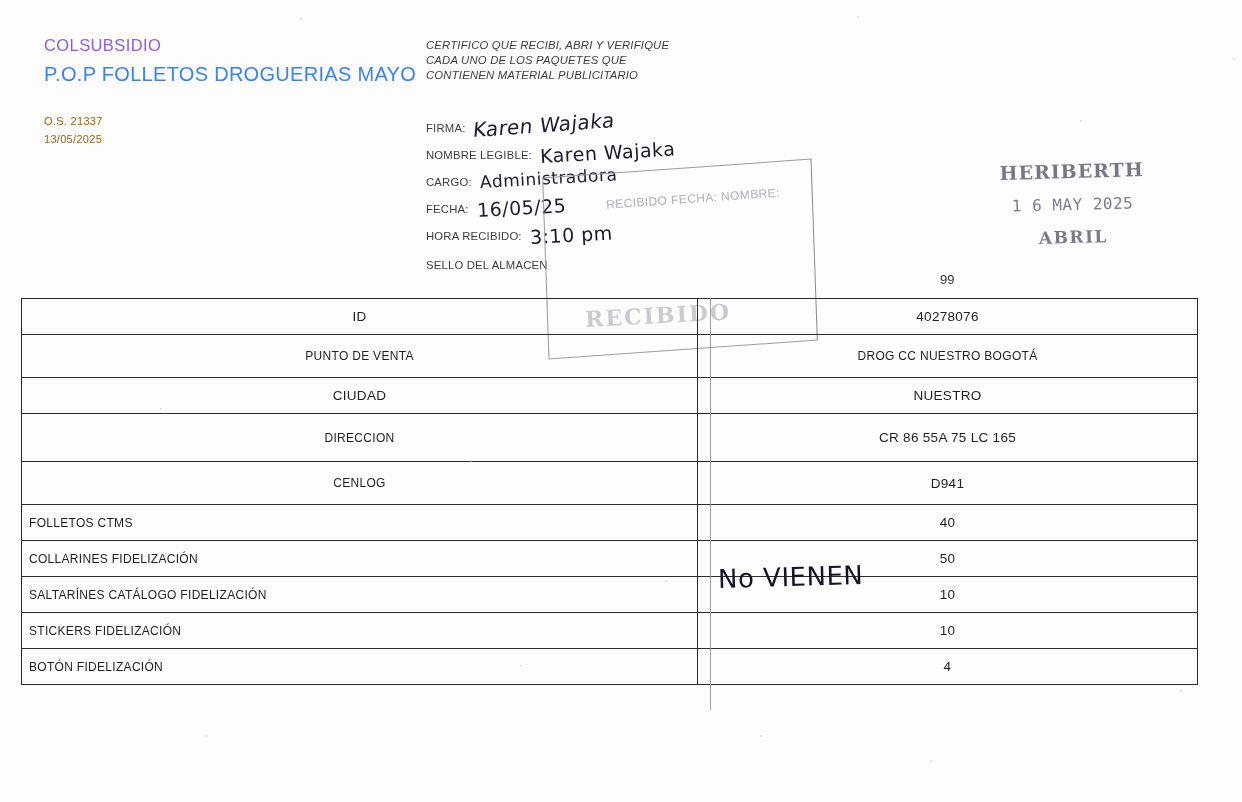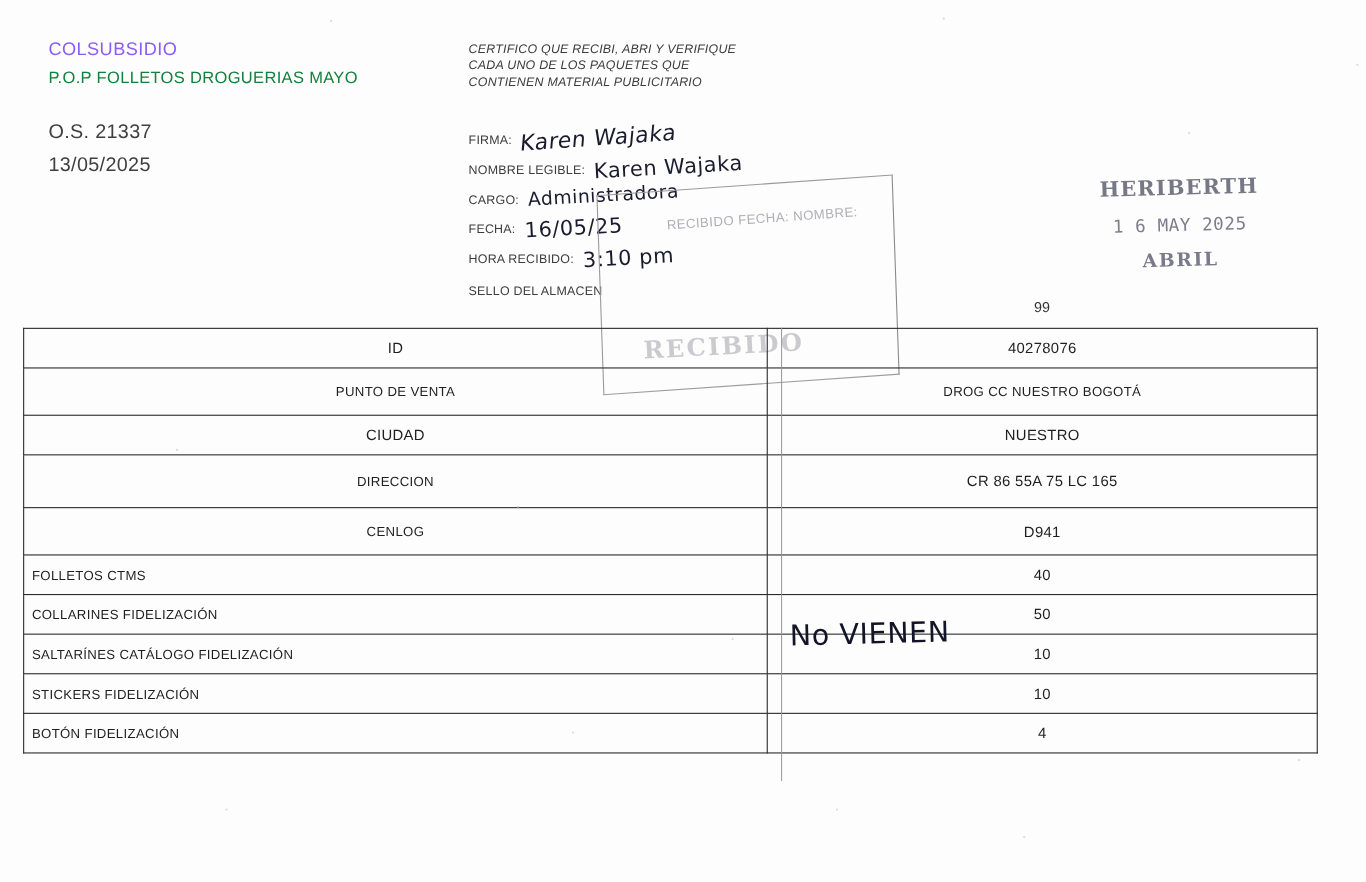--- a/index.html
+++ b/index.html
@@ -37,29 +37,29 @@
     top: 33px;
     width: 380px;
   }
   .hdr-left .l1 {
     font-size: 16.5px;
     letter-spacing: .4px;
     color: #8b5cf6;
     line-height: 1.55;
   }
   .hdr-left .l2 {
-    font-size: 15px;
+    font-size: 20px;
     letter-spacing: .3px;
-    color: #15803d;
+    color: #3b82f6;
     line-height: 1.55;
   }
   .hdr-left .os {
     margin-top: 22px;
-    font-size: 18px;
-    color: #404040;
+    font-size: 11px;
+    color: #a16207;
     line-height: 1.7;
     letter-spacing: .3px;
   }
 
   
   .hdr-cert {
     position: absolute;
     left: 426px;
     top: 38px;
     width: 330px;

